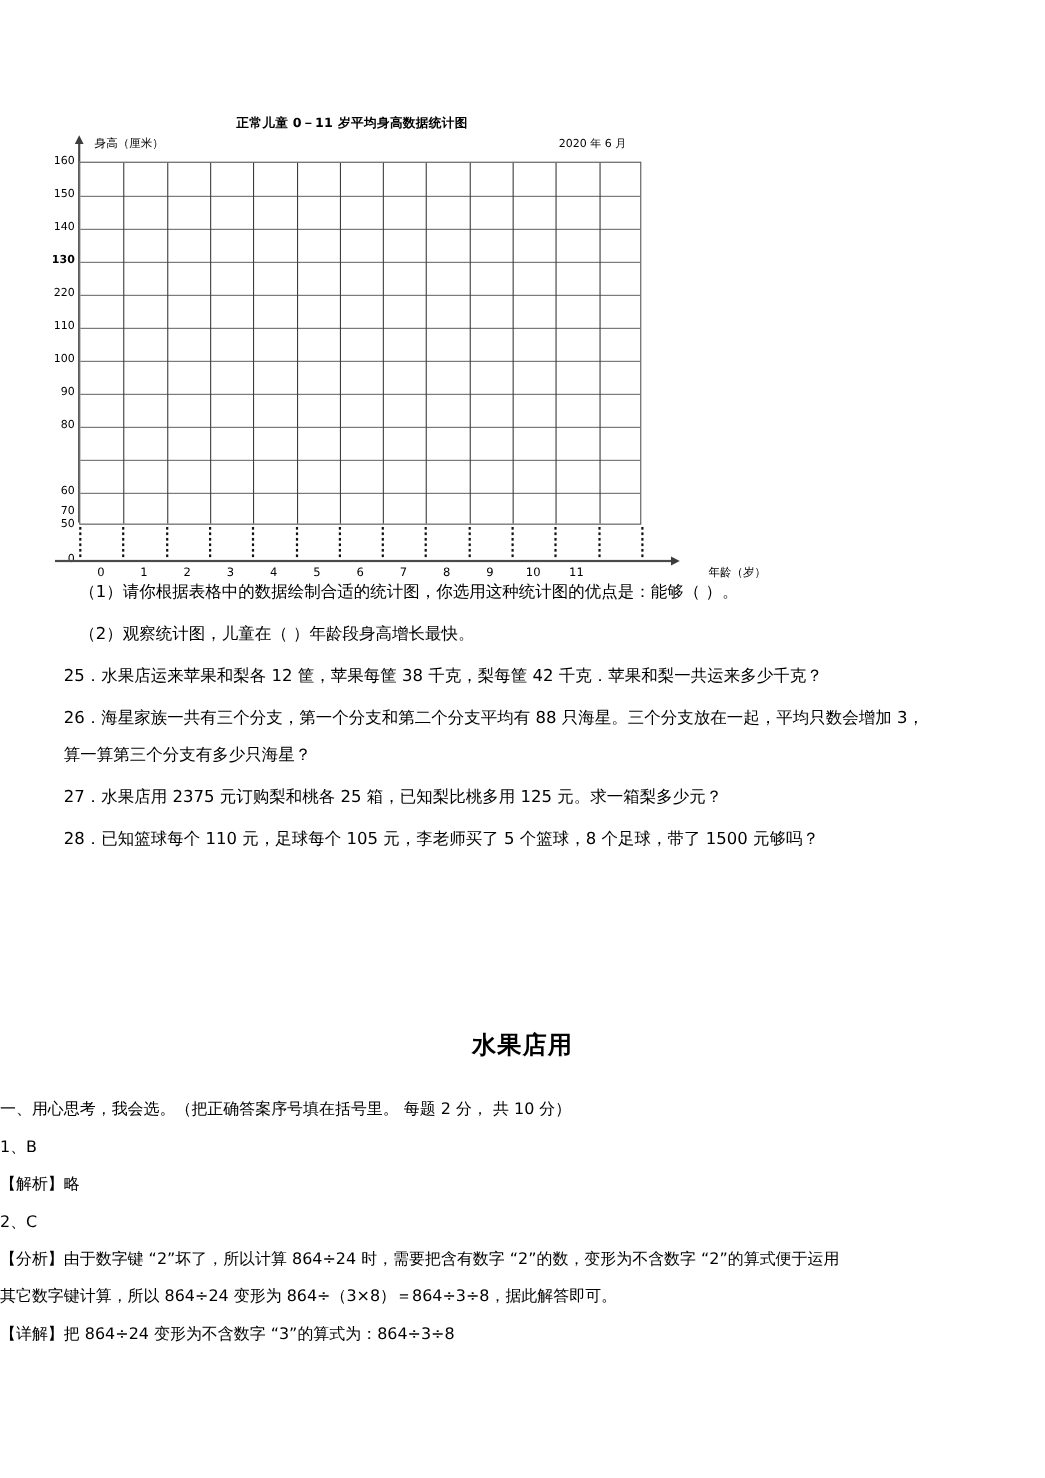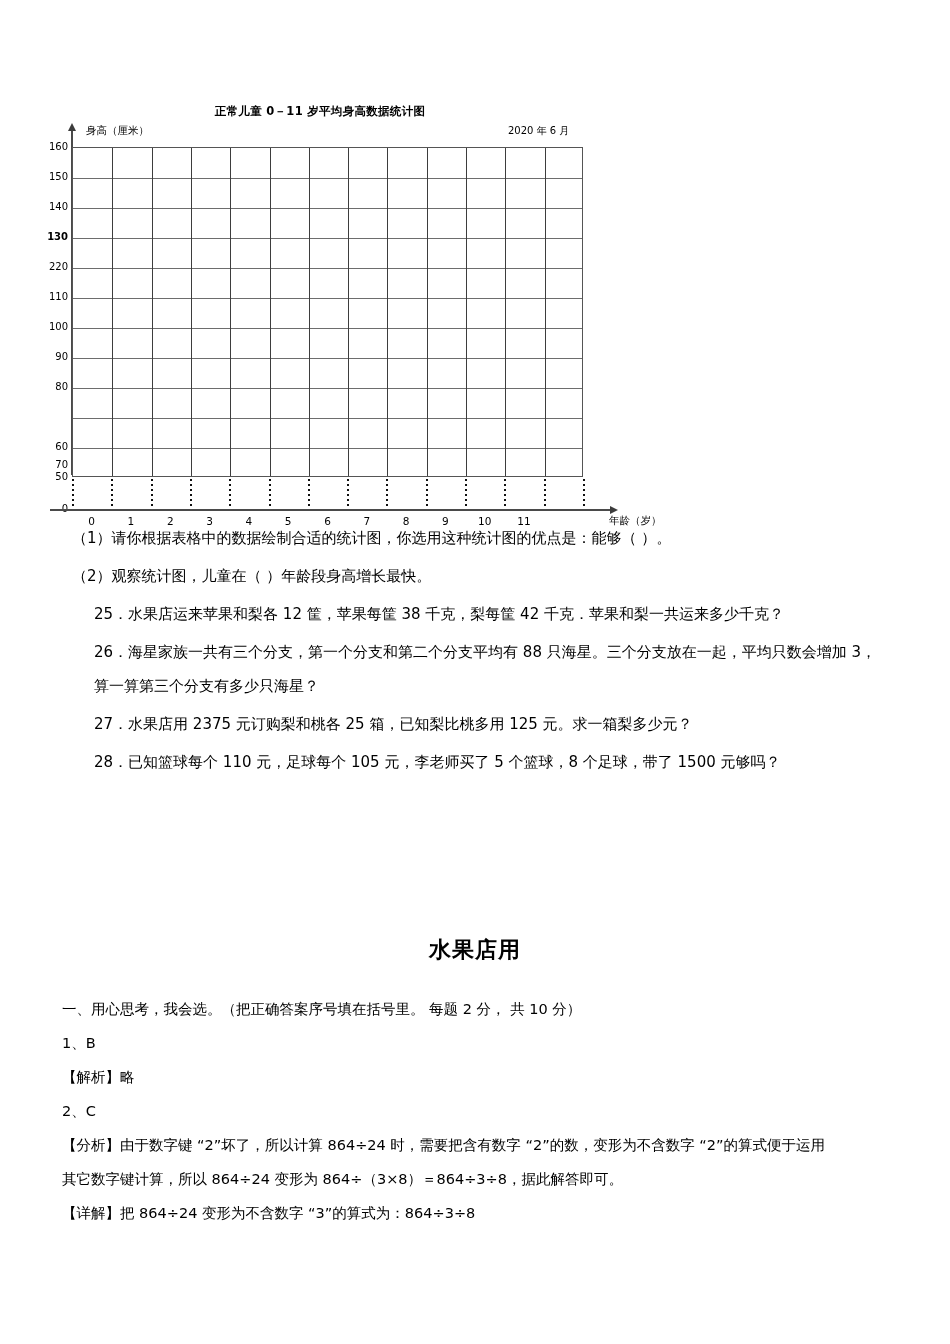--- a/index.html
+++ b/index.html
@@ -165,42 +165,42 @@
     position: absolute;
     top: 415px;
     width: 40px;
     margin-left: -20px;
     text-align: center;
     font-size: 10.5px;
     font-family: "DejaVu Sans", sans-serif;
   }
   .x-axis-caption {
     position: absolute;
-    left: 609px;
+    left: 644px;
     top: 414px;
     font-size: 10.5px;
     white-space: nowrap;
     font-family: Liberation Mono, monospace;
   }
 
   
   .body-text {
     position: absolute;
     left: 0;
     top: 528px;
     width: 950px;
   }
   .q-line {
     font-size: 15px;
     line-height: 20px;
     font-family: "DejaVu Sans", sans-serif;
     white-space: nowrap;
   }
   .ind-1 { padding-left: 72px; }
-  .ind-0 { padding-left: 94px; }
+  .ind-0 { padding-left: 58px; }
 
   .spacer-sm { height: 14px; }
   .spacer-md { height: 18px; }
 
   
   .answers {
     position: absolute;
     left: 0;
     top: 935px;
     width: 950px;
@@ -208,21 +208,20 @@
   .answers-title {
     text-align: center;
     font-size: 22px;
     font-weight: bold;
     font-family: "DejaVu Sans", sans-serif;
     letter-spacing: 1px;
   }
   .ans-line {
     font-size: 14.5px;
     line-height: 20px;
-    padding-left: 62px;
     font-family: "DejaVu Sans", sans-serif;
     white-space: nowrap;
   }
   .gap-20 { height: 20px; }
   .gap-14 { height: 14px; }
 </style>
 </head>
 <body>
 
 <div class="page">

